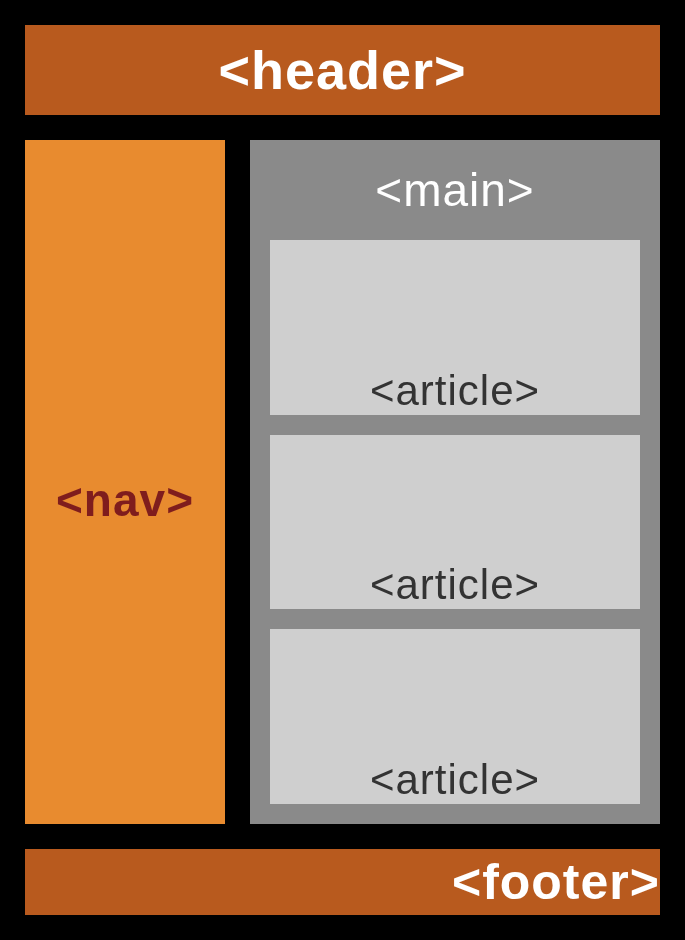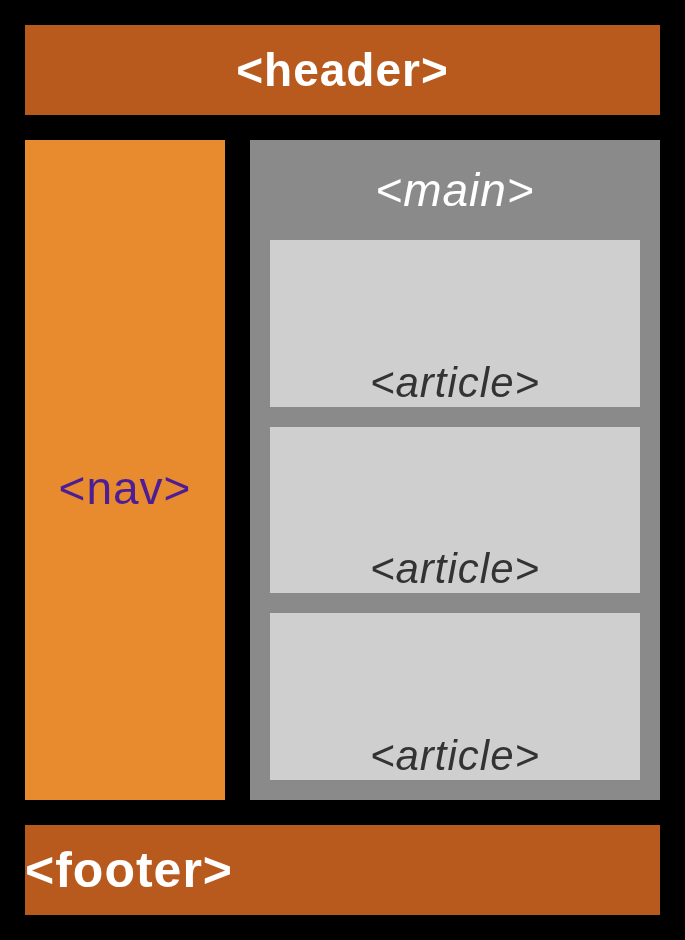--- a/index.html
+++ b/index.html
@@ -19,51 +19,50 @@
     }
     .header-box {
       background: #B85A1E;
       height: 90px;
       display: flex;
       align-items: center;
       justify-content: center;
     }
     .header-text {
       color: #fff;
-      font-size: 46px;
+      font-size: 54px;
       font-weight: 700;
       letter-spacing: 1px;
     }
     .middle {
       flex: 1;
       display: flex;
       gap: 25px;
     }
     .nav-box {
       background: #E88B2F;
       width: 200px;
       display: flex;
       align-items: center;
       justify-content: center;
     }
     .nav-text {
-      color: #4c1d95;
+      color: #7f1d1d;
       font-size: 46px;
-      font-weight: 400;
+      font-weight: 700;
       letter-spacing: 1px;
       margin-top: 36px;
     }
     .main-box {
       background: #8A8A8A;
       flex: 1;
       display: flex;
       flex-direction: column;
       padding: 20px;
       gap: 20px;
-      font-style: italic;
     }
     .main-title-wrap {
       display: flex;
       align-items: center;
       justify-content: center;
       height: 60px;
     }
     .main-text {
       color: #fff;
       font-size: 46px;
@@ -78,24 +77,24 @@
       justify-content: center;
     }
     .article-text {
       color: #333;
       font-size: 42px;
       font-weight: 400;
       letter-spacing: 1px;
     }
     .footer-box {
       background: #B85A1E;
-      height: 90px;
+      height: 66px;
       display: flex;
       align-items: center;
-      justify-content: flex-start;
+      justify-content: flex-end;
     }
     .footer-text {
       color: #fff;
       font-size: 50px;
       font-weight: 700;
       letter-spacing: 1px;
     }
   </style>
 </head>
 <body>

